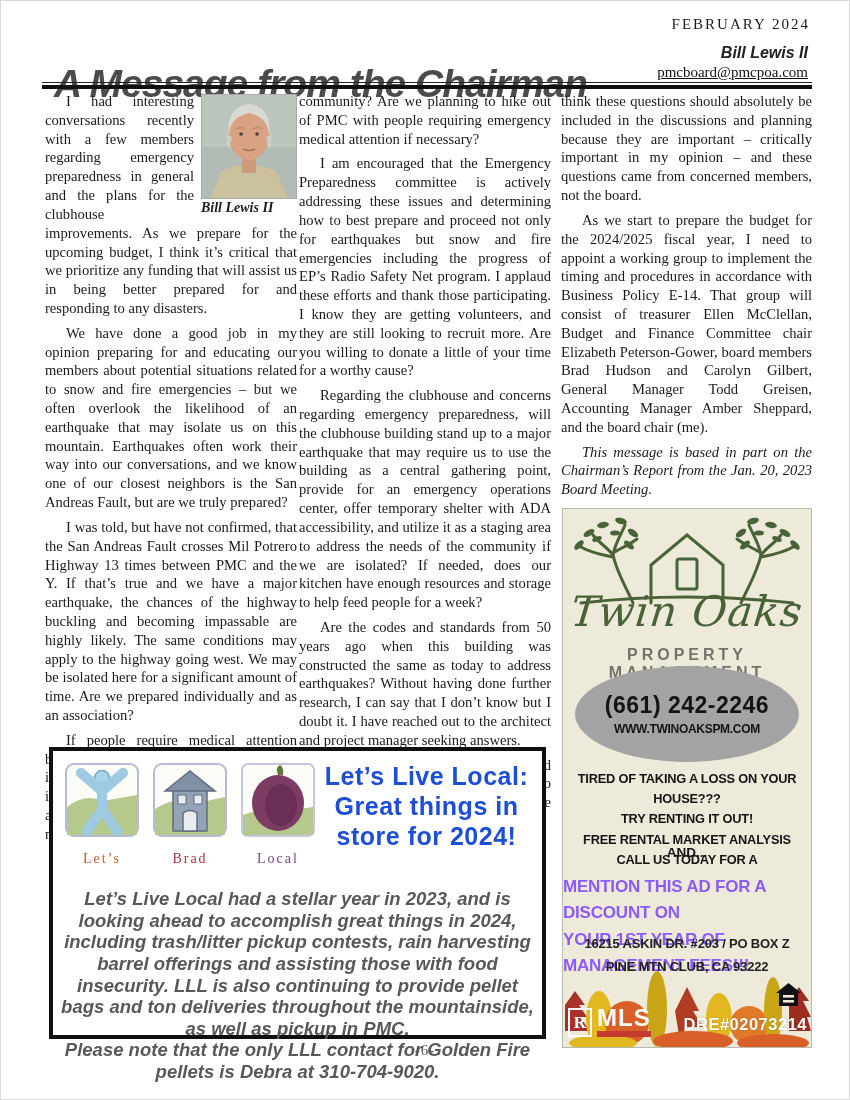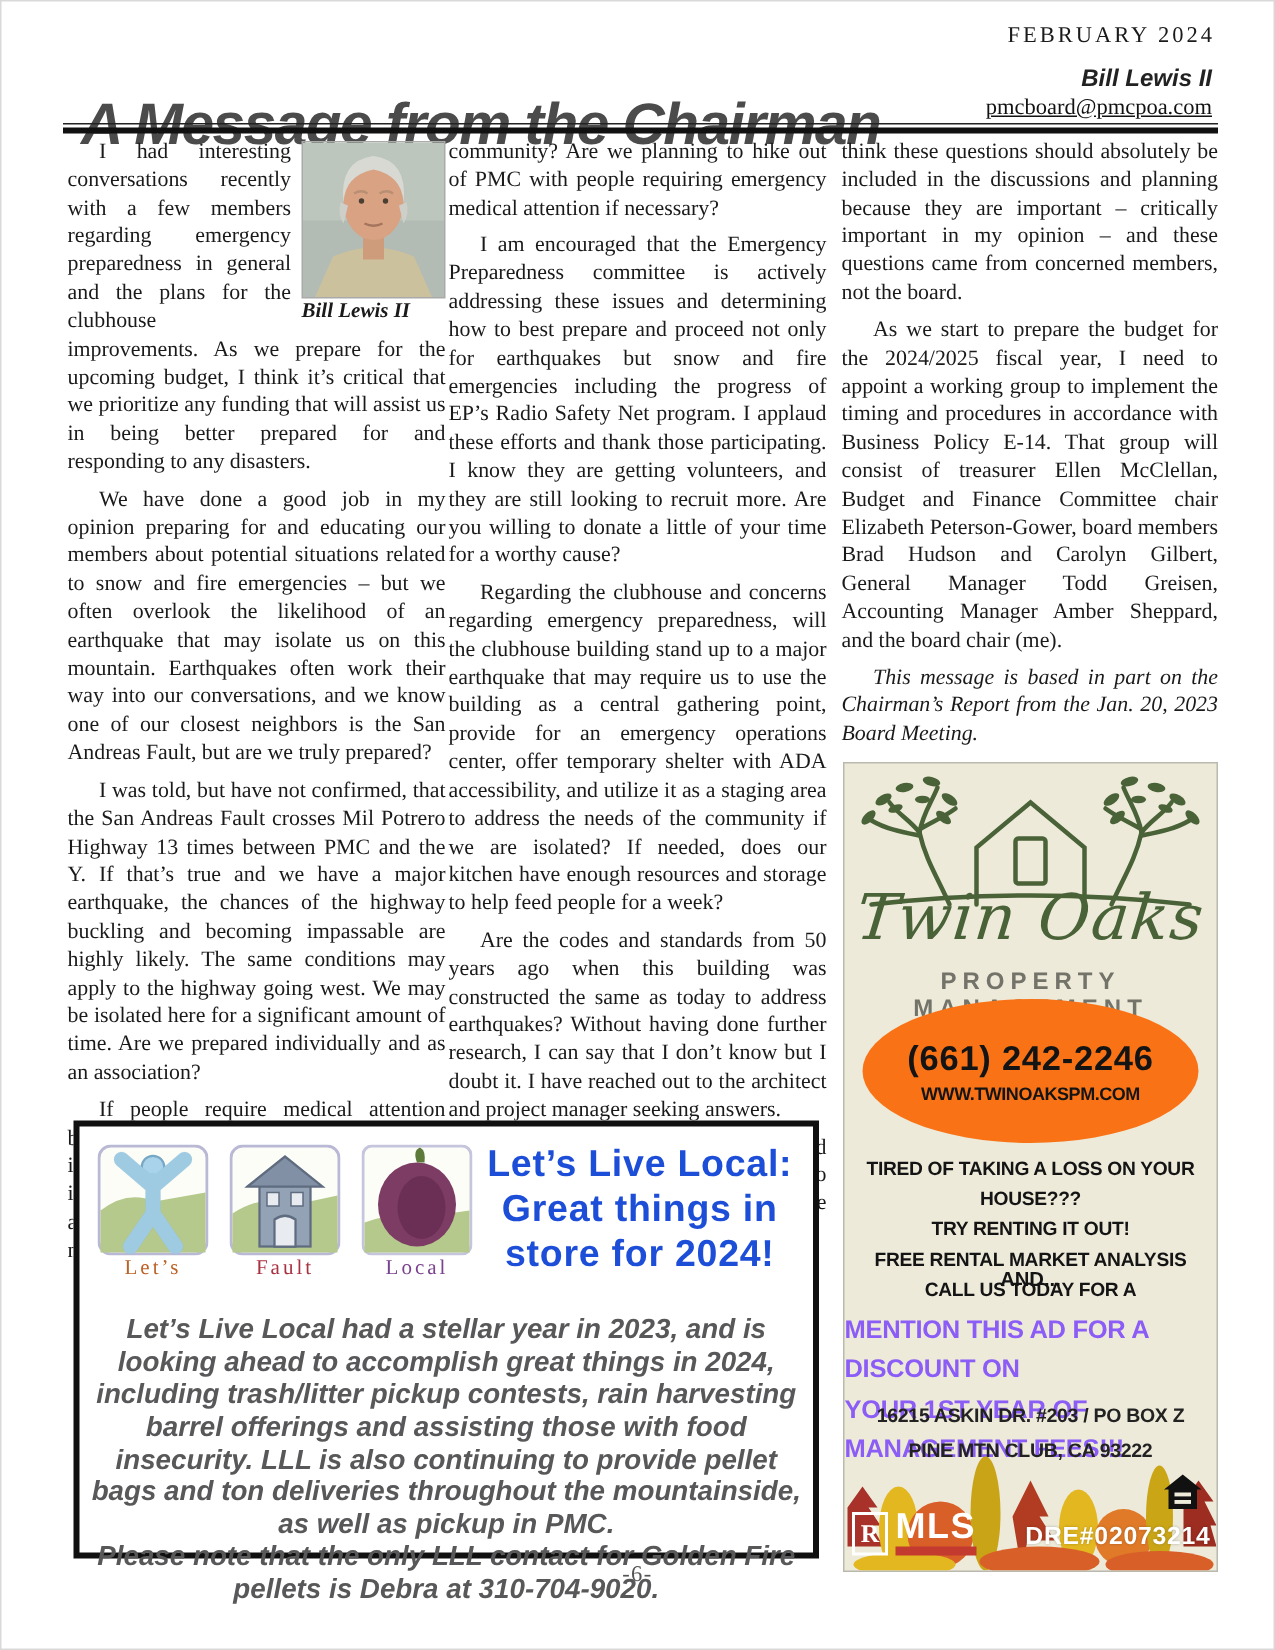--- a/index.html
+++ b/index.html
@@ -33,21 +33,21 @@
   .photo-caption{font-weight:bold;font-style:italic;font-size:14px;margin:1px 0 0;text-indent:0;}
   
   .lll-box{
     position:absolute;left:49px;top:747px;width:489px;height:284px;
     border:4px solid #101010;background:#fff;
   }
   .lll-top{display:flex;align-items:flex-start;padding:8px 6px 0 10px;}
   .lll-icons{display:flex;gap:10px;padding-top:4px;}
   .lll-icon{width:78px;text-align:center;}
   .lll-icon svg{width:74px;height:74px;display:block;margin:0 auto;}
-  .lll-icon .lbl{font-family:"Liberation Serif",serif;font-size:14px;letter-spacing:2px;margin-top:1px;}
+  .lll-icon .lbl{font-family:"Liberation Serif",serif;font-size:14px;letter-spacing:2px;margin-top:14px;}
   .lbl-lets{color:#bc6327;}
   .lbl-live{color:#a83340;}
   .lbl-local{color:#7a4390;}
   .lll-heading{
     flex:1;text-align:center;font-family:"Liberation Sans",sans-serif;
     font-size:25px;color:#1d4ed8;font-weight:bold;letter-spacing:0.5px;line-height:1.2;padding-top:2px;
   }
   .lll-body{
     margin:21px 8px 0;text-align:center;font-family:"Liberation Sans",sans-serif;
     font-weight:bold;font-style:italic;font-size:18.5px;color:#58585a;line-height:1.17;
@@ -61,21 +61,21 @@
   }
   .ad-logo{position:absolute;top:4px;left:0;width:248px;height:95px;}
   .ad-brand{
     position:absolute;top:78px;left:0;width:100%;text-align:center;
     font-family:"DejaVu Serif",serif;font-style:italic;font-size:42px;color:#4a6238;
     letter-spacing:1px;transform:skewX(-6deg);
   }
   .ad-sub{position:absolute;top:137px;left:0;width:100%;text-align:center;
     font-size:16px;letter-spacing:4px;color:#73736a;font-weight:bold;}
   .ad-oval{
-    position:absolute;top:157px;left:12px;width:224px;height:96px;background:#f97316;
+    position:absolute;top:157px;left:12px;width:224px;height:96px;background:#a3a3a3;
     border-radius:50%;display:flex;flex-direction:column;align-items:center;justify-content:center;gap:3px;
   }
   .ad-phone{font-weight:bold;font-size:23px;color:#141414;letter-spacing:0.5px;}
   .ad-site{font-weight:bold;font-size:12px;color:#141414;letter-spacing:-0.3px;}
   .ad-pitch{position:absolute;top:260px;left:0;width:100%;text-align:center;
     font-weight:bold;font-size:12.8px;color:#141414;line-height:1.58;letter-spacing:-0.2px;}
   .ad-and{position:absolute;top:336px;left:0;width:100%;text-align:center;
     font-weight:bold;font-size:13.5px;color:#141414;}
   .ad-discount{position:absolute;top:365px;left:0;width:100%;
     font-weight:bold;font-size:17px;color:#8b5cf6;line-height:1.55;letter-spacing:-0.2px;}
@@ -161,21 +161,21 @@
       <div class="lll-icon">
         <svg viewBox="0 0 74 74" aria-hidden="true">
           <rect x="1" y="1" width="72" height="72" rx="8" fill="#fdfdf8" stroke="#b9b9d6" stroke-width="2"></rect>
           <path d="M2,46 Q24,32 44,40 L72,34 L72,72 L2,72 Z" fill="#b5c98c"></path>
           <rect x="20" y="26" width="34" height="42" fill="#94a2b6" stroke="#5f6c80" stroke-width="1.5"></rect>
           <path d="M12,28 L37,8 L62,28 Z" fill="#8290a6" stroke="#5f6c80" stroke-width="1.5"></path>
           <rect x="25" y="32" width="8" height="9" fill="#e8ecf0" stroke="#5f6c80"></rect>
           <rect x="41" y="32" width="8" height="9" fill="#e8ecf0" stroke="#5f6c80"></rect>
           <path d="M30,68 L30,50 Q37,45 44,50 L44,68 Z" fill="#e8ecf0" stroke="#5f6c80" stroke-width="1.5"></path>
         </svg>
-        <div class="lbl lbl-live">Fault</div>
+        <div class="lbl lbl-live">Brad</div>
       </div>
       <div class="lll-icon">
         <svg viewBox="0 0 74 74" aria-hidden="true">
           <rect x="1" y="1" width="72" height="72" rx="6" fill="#fdfdf8" stroke="#c5c5dd" stroke-width="2"></rect>
           <path d="M2,52 Q24,44 44,48 L72,44 L72,72 L2,72 Z" fill="#b5c98c"></path>
           <path d="M37,12 q-3,-8 2,-10 q4,2 3,10 Z" fill="#5e7a3a"></path>
           <ellipse cx="37" cy="40" rx="26" ry="28" fill="#7c3c64"></ellipse>
           <ellipse cx="40" cy="42" rx="16" ry="21" fill="#6b2f55"></ellipse>
         </svg>
         <div class="lbl lbl-local">Local</div>

